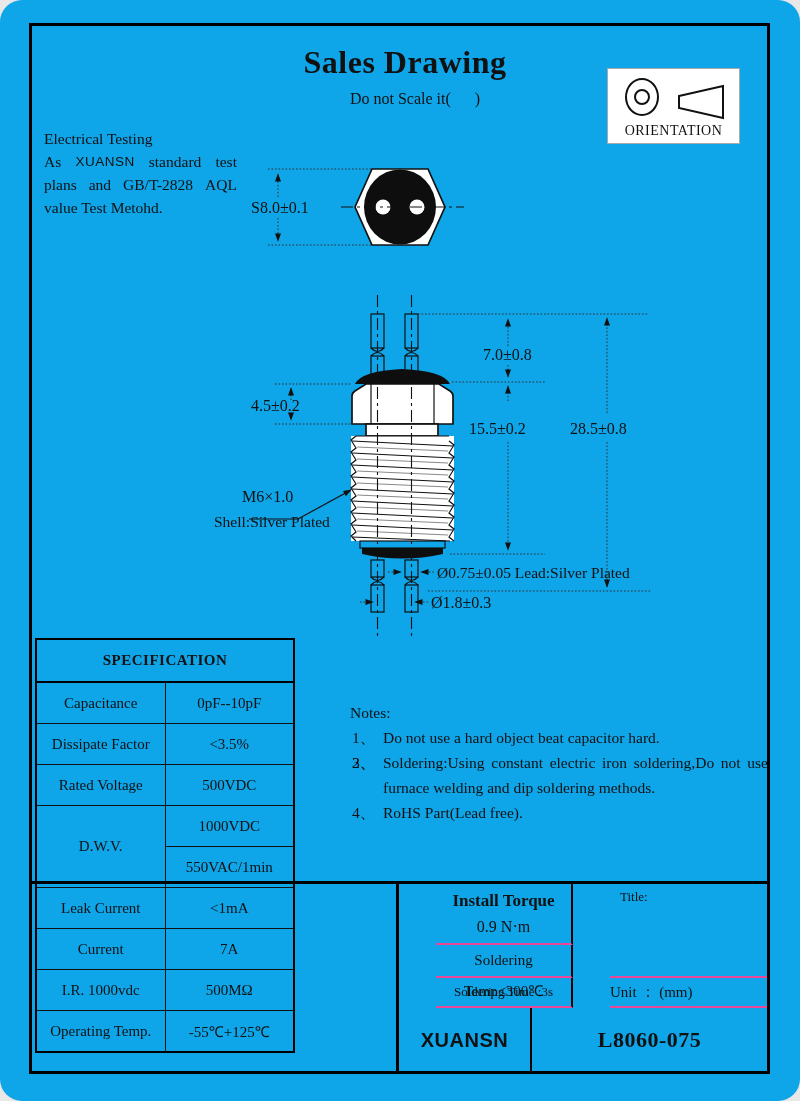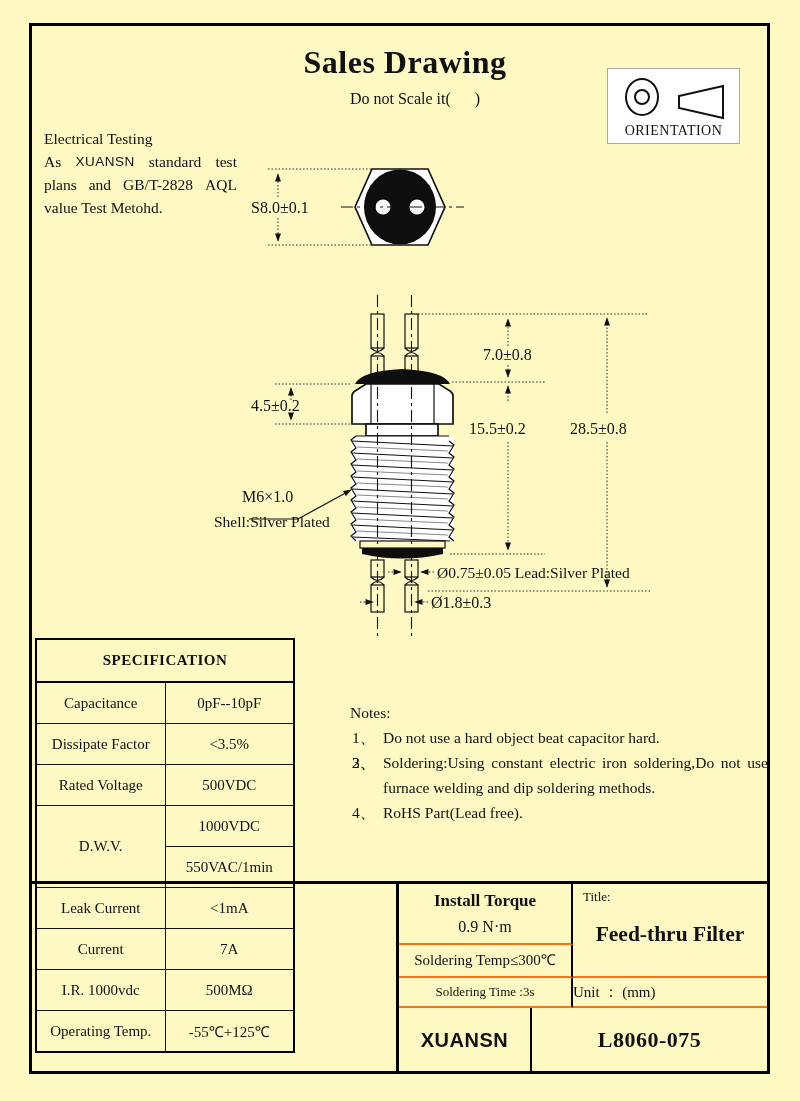--- a/index.html
+++ b/index.html
@@ -1,19 +1,20 @@
 <!DOCTYPE html>
 <html><head>
 <meta charset="utf-8">
 <style>
   html,body{margin:0;padding:0;background:#e8e8e8;}
   .page{
-    position:relative;width:800px;height:1101px;background:#fef9c3;
+    position:relative;width:800px;height:1101px;background:#0ea5e9;
     font-family:"Liberation Serif", serif;color:#111;overflow:hidden;
     margin:0 auto;
+    border-radius:22px;
   }
   .border-frame{position:absolute;left:29px;top:23px;width:741px;height:1051px;
     border:3px solid #000;box-sizing:border-box;}
   .title{position:absolute;left:0;top:44px;width:810px;text-align:center;
     font-size:32px;font-weight:bold;letter-spacing:.5px;}
   .subtitle{position:absolute;left:0;top:90px;width:830px;text-align:center;
     font-size:16px;white-space:pre;}
   
   .orient{position:absolute;left:607px;top:68px;width:131px;height:74px;
     border:1px solid #a9a9a9;background:#fff;}
@@ -47,21 +48,21 @@
   .notes{position:absolute;left:350px;top:700px;width:418px;font-size:15.5px;line-height:25px;}
   .note-item{position:relative;padding-left:33px;text-align:justify;}
   .note-num{position:absolute;left:2px;top:0;}
   
   .tb-topline{position:absolute;left:30px;top:881px;width:740px;height:3px;background:#000;}
   .tb-vline{position:absolute;left:396px;top:881px;width:3px;height:193px;background:#000;}
   .tbgrid{position:absolute;left:399px;top:884px;width:368px;height:188px;
     display:grid;grid-template-columns:174px 1fr;grid-template-rows:61px 33px 30px 1fr;}
   .tc{box-sizing:border-box;}
   .bR{border-right:2px solid #000;}
-  .bB{border-bottom:2px solid #f97316;}
+  .bB{border-bottom:2px solid #ec4899;margin-left:37px;}
   .c-torque{grid-column:1;grid-row:1;text-align:center;}
   .c-torque .l1{font-weight:bold;font-size:17px;margin-top:7px;}
   .c-torque .l2{font-size:16px;margin-top:7px;}
   .c-title{grid-column:2;grid-row:1/3;position:relative;}
   .c-title .tl{position:absolute;left:10px;top:5px;font-size:13px;}
   .c-title .tv{position:absolute;left:0;top:38px;width:100%;text-align:center;
     font-weight:bold;font-size:21.5px;}
   .c-temp{grid-column:1;grid-row:2;text-align:center;font-size:15px;line-height:31px;}
   .c-time{grid-column:1;grid-row:3;text-align:center;font-size:13px;line-height:28px;}
   .c-unit{grid-column:2;grid-row:3;text-align:left;font-size:15px;line-height:28px;}
@@ -295,21 +296,20 @@
 
   <div class="tb-topline"></div>
   <div class="tb-vline"></div>
   <div class="tbgrid">
     <div class="tc c-torque bR bB">
       <div class="l1">Install Torque</div>
       <div class="l2">0.9 N·m</div>
     </div>
     <div class="tc c-title bB">
       <div class="tl">Title:</div>
-      <div class="tv">Feed-thru Filter</div>
     </div>
     <div class="tc c-temp bR bB">Soldering Temp≤300℃</div>
     <div class="tc c-time bR bB">Soldering Time :3s</div>
     <div class="tc c-unit bB">Unit ： (mm)</div>
     <div class="tc c-bottom">
       <div class="c-brand">XUANSN</div>
       <div class="c-part">L8060-075</div>
     </div>
   </div>
 

